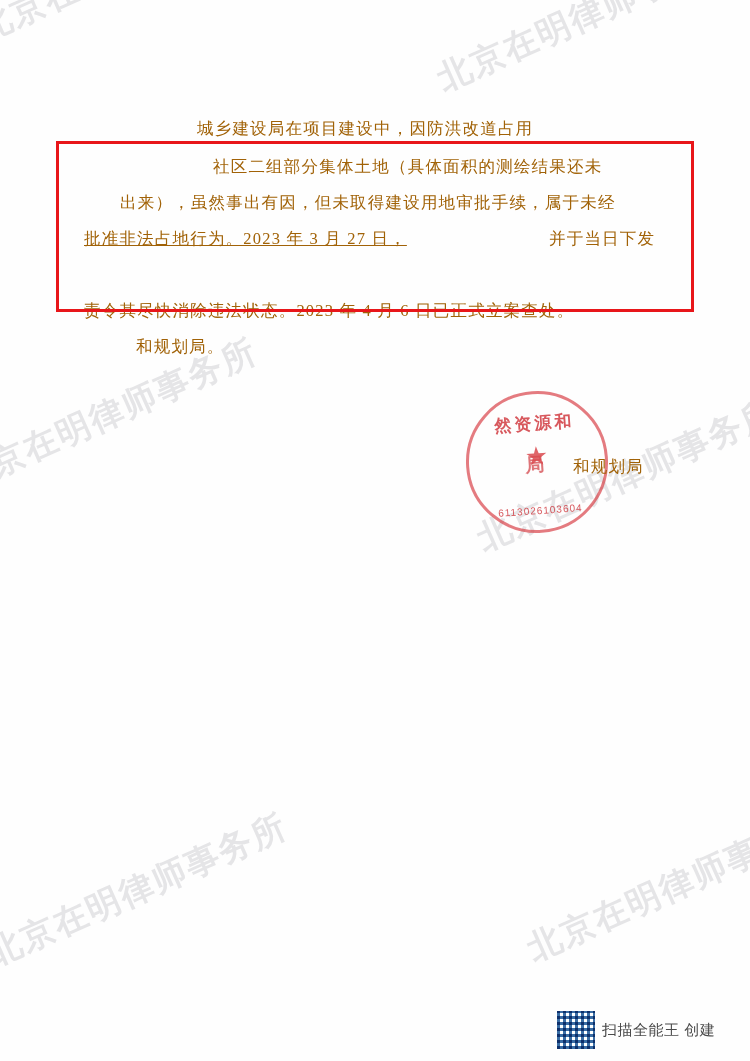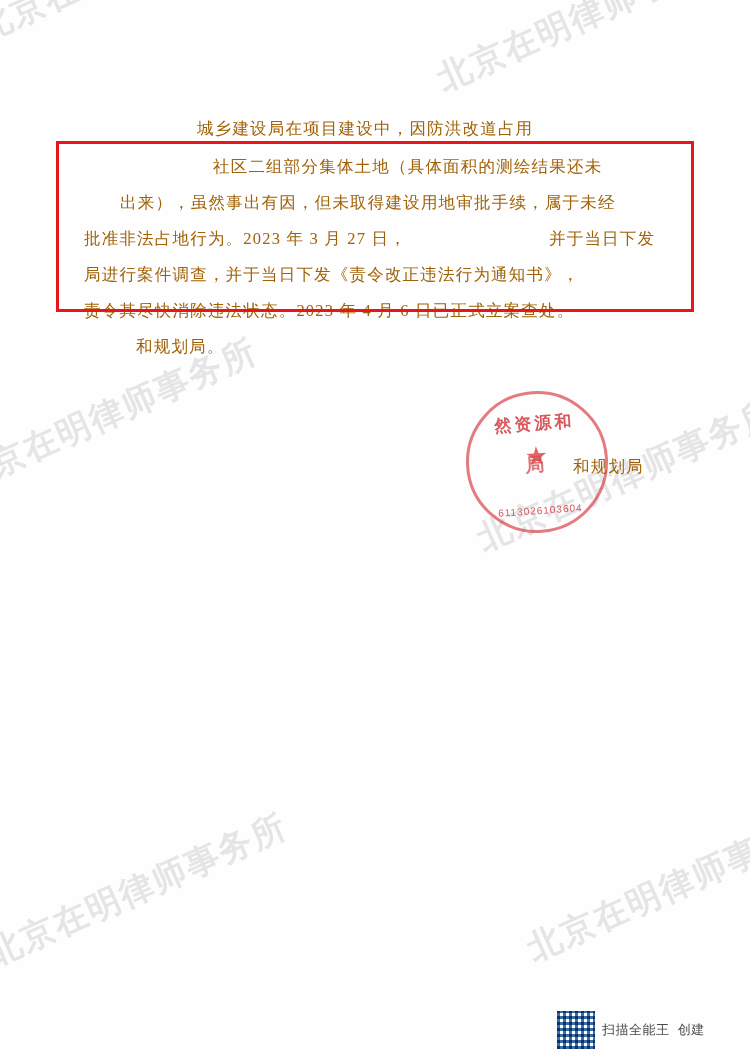--- a/index.html
+++ b/index.html
@@ -127,22 +127,22 @@
   #qr {
     width: 38px;
     height: 38px;
     background:
       repeating-linear-gradient(0deg, #3a6ea5 0 3px, #ffffff 3px 6px),
       repeating-linear-gradient(90deg, #3a6ea5 0 3px, #ffffff 3px 6px);
     background-blend-mode: multiply;
     border: 1px solid #ffffff;
   }
   #footer .cap {
-    font-family: Liberation Mono, monospace;
-    font-size: 13px;
+    font-family: Liberation Sans, sans-serif;
+    font-size: 15px;
     color: #4a4a4a;
     letter-spacing: 0.5px;
   }
 </style>
 </head>
 <body>
 
 <div id="page">
 
   <div class="wm" style="left:-30px; top:10px; font-size:34px; transform:rotate(-24deg);">北京在明律师事务所</div>
@@ -151,25 +151,24 @@
   <div class="wm" style="left:470px; top:520px; font-size:34px; transform:rotate(-24deg);">北京在明律师事务所</div>
   <div class="wm" style="left:-20px; top:935px; font-size:34px; transform:rotate(-24deg);">北京在明律师事务所</div>
   <div class="wm" style="left:520px; top:930px; font-size:34px; transform:rotate(-24deg);">北京在明律师事务所</div>
 
   <div class="doc-text line" style="left:197px; top:112px;">城乡建设局在项目建设中，因防洪改道占用</div>
 
   <div class="doc-text line" style="left:213px; top:150px;">社区二组部分集体土地（具体面积的测绘结果还未</div>
 
   <div class="doc-text line" style="left:84px; top:186px;margin-left:36px;">出来），虽然事出有因，但未取得建设用地审批手续，属于未经</div>
 
-  <div class="doc-text line" style="left:84px; top:222px;">批准非法占地行为。2023 年 3 月 27 日，</div>
+  <div class="doc-text line" style="left:84px; top:222px;text-decoration:underline;">批准非法占地行为。2023 年 3 月 27 日，</div>
 
   <div class="doc-text line" style="left:549px; top:222px;">并于当日下发</div>
 
-  <div class="doc-text line" style="left:84px; top:258px;">局进行案件调查，并于当日下发《责令改正违法行为通知书》，</div>
 
   <div class="doc-text line" style="left:84px; top:294px;">责令其尽快消除违法状态。2023 年 4 月 6 日已正式立案查处。</div>
 
   <div class="doc-text line" style="left:136px; top:330px;">和规划局。</div>
 
   <div id="redbox"></div>
 
   <div id="seal">
     <div class="seal-top">然资源和</div>
     <div class="seal-mid">局</div>

